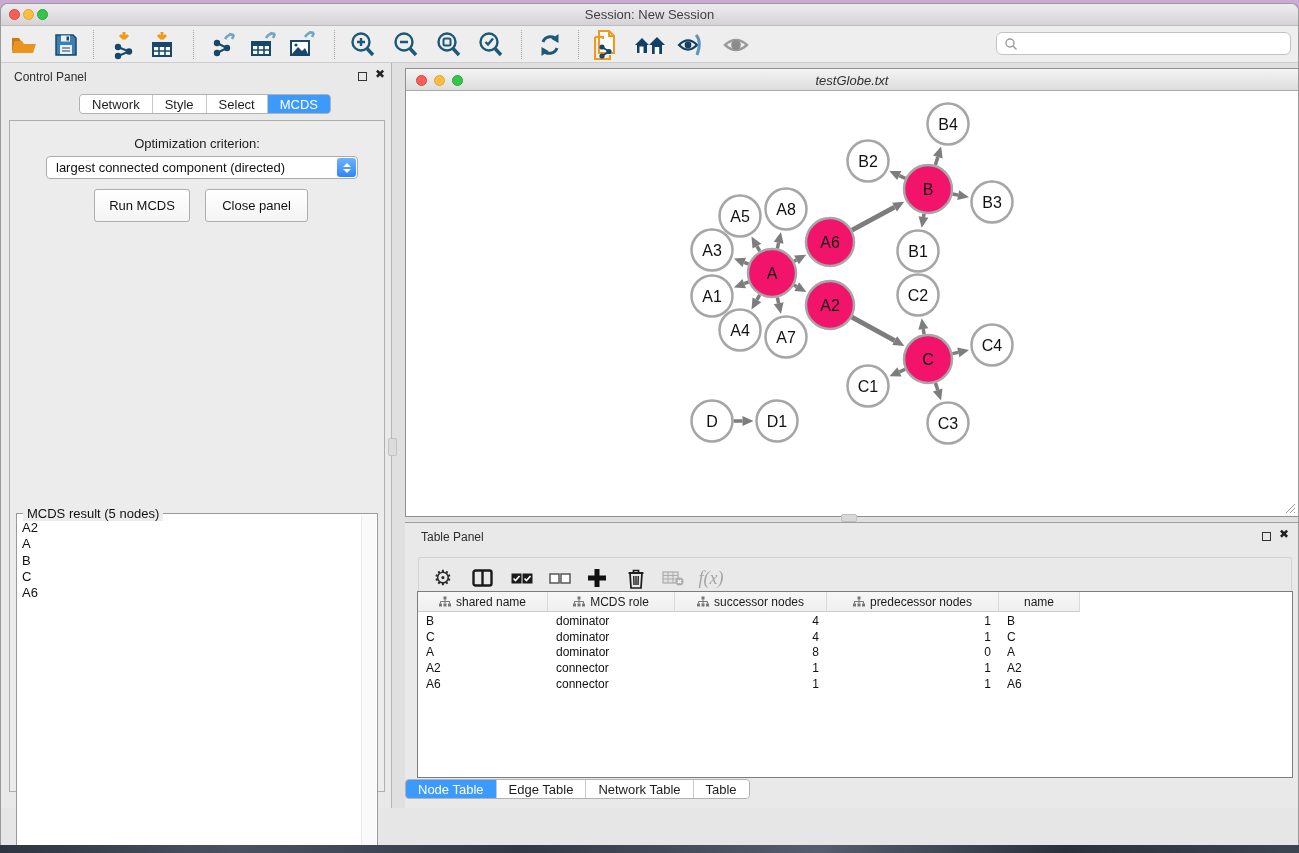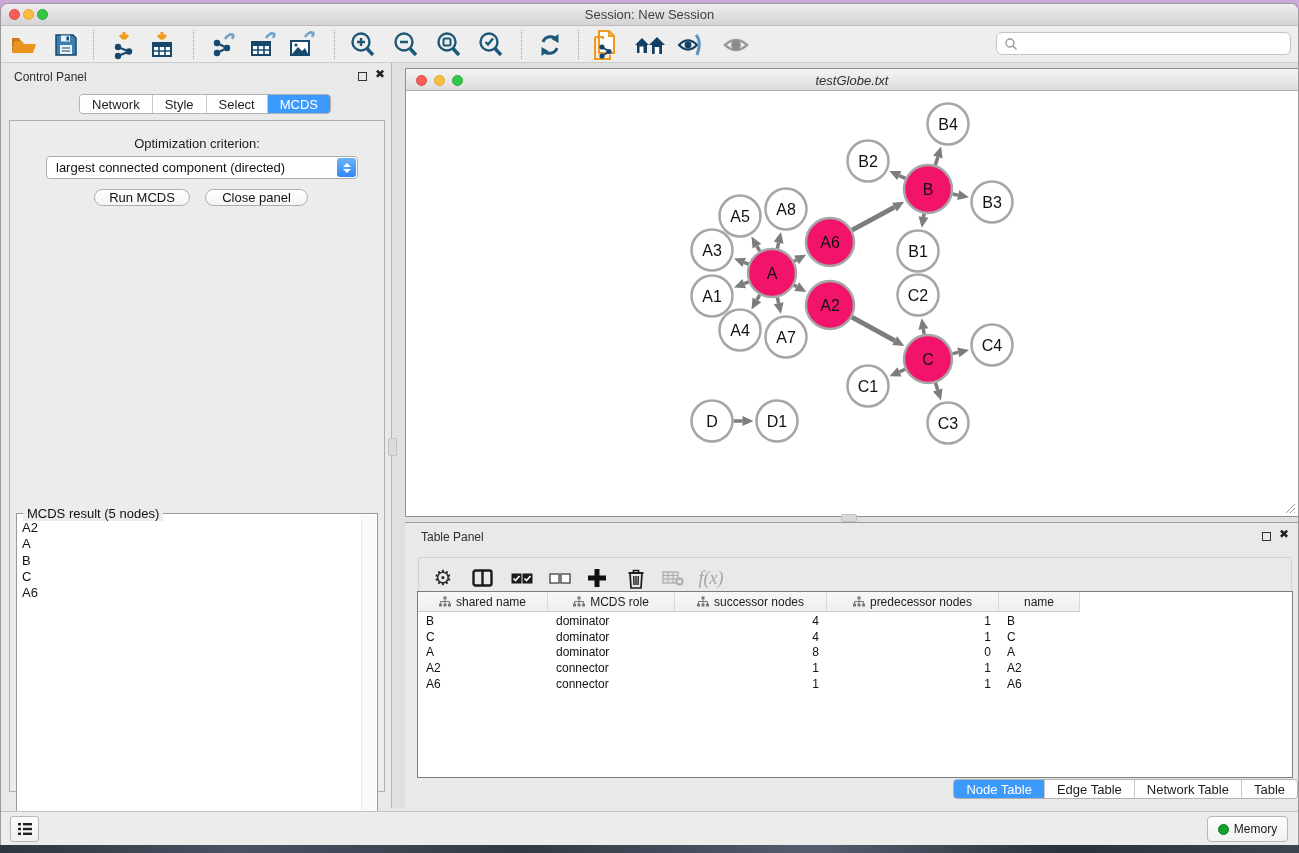--- a/index.html
+++ b/index.html
@@ -74,22 +74,22 @@
   #opt-select .val { position:absolute; left:9px; top:3px; font-size:13px; color:#111; white-space:nowrap; }
   #opt-select .stepper {
     position:absolute; right:1px; top:1px; width:19px; height:19px; border-radius:3px;
     background:linear-gradient(#6db3fb,#2f86f6); display:flex; flex-direction:column; align-items:center; justify-content:center;
   }
   .chev { width:0; height:0; border-left:4px solid transparent; border-right:4px solid transparent; }
   .chev.up { border-bottom:4px solid #fff; margin-bottom:2px; }
   .chev.down { border-top:4px solid #fff; }
 
   .mac-btn {
-    position:absolute; height:17px; background:linear-gradient(#ffffff,#f4f4f4);
-    border:1px solid #aeaeae; border-radius:9px; font-size:13px; color:#111; text-align:center;
+    position:absolute; height:33px; background:linear-gradient(#ffffff,#f4f4f4);
+    border:1px solid #aeaeae; border-radius:3px; font-size:13px; color:#111; text-align:center;
   }
 
   #mcds-result {
     position:absolute; left:6px; top:392px; width:362px; height:340px;
     border:1px solid #9a9a9a; background:#fff;padding-left:39px;
   }
   #mcds-result .legend {
     position:absolute; left:6px; top:-8px; background:#ececec; padding:0 4px; font-size:13px; color:#111;
   }
   #mcds-list { position:absolute; left:1px; top:6px; right:17px; bottom:1px; font-size:13px; color:#111; padding-left:4px; }
@@ -119,21 +119,21 @@
     height:20px; background:linear-gradient(#f7f7f7,#efefef);
     border-right:1px solid #d9d9d9; border-bottom:1px solid #cccccc;
     display:flex; align-items:center; justify-content:center; gap:5px;
     font-size:12px; color:#1b1b1b;
   }
   #nt-rows { position:absolute; left:0; top:22px; right:0; }
   .nt-row { display:flex; height:15.7px; font-size:12px; color:#111; }
   .nt-cell { padding:0 8px; line-height:15.7px; white-space:nowrap; }
   .nt-cell.num { text-align:right; }
 
-  #tp-tabs-wrap { position:absolute; left:0; right:0; bottom:9px; display:flex; justify-content:flex-end;margin-top:36px; }
+  #tp-tabs-wrap { position:absolute; left:0; right:0; bottom:9px; display:flex; justify-content:flex-start;margin-top:36px; }
 
   
   #statusbar { position:absolute; left:0; right:0; bottom:0; height:35px; background:#ececec; border-top:1px solid #c2c2c2; }
   #status-list-btn { position:absolute; left:9px; top:4px; width:29px; height:26px; background:linear-gradient(#fdfdfd,#f0f0f0); border:1px solid #b7b7b7; border-radius:3px; display:flex; align-items:center; justify-content:center; }
   #memory-btn { position:absolute; right:10px; top:4px; width:81px; height:26px; background:linear-gradient(#fdfdfd,#f1f1f1); border:1px solid #b7b7b7; border-radius:4px; display:flex; align-items:center; justify-content:center; gap:5px; font-size:12px; color:#1a1a1a; }
   #memory-dot { width:11px; height:11px; border-radius:50%; background:#14a02e; border:1px solid #0d7e22; }
 </style>
 </head>
 <body>
 
@@ -622,31 +622,15 @@
         <div class="seg-tabs" id="tp-tabs" style="position:relative">
             <button class="seg-tab active">Node Table</button>
             <button class="seg-tab">Edge Table</button>
             <button class="seg-tab">Network Table</button>
             <button class="seg-tab">Table</button>
           </div>
       </div>
     </div>
   </div>
 
-  <div id="statusbar">
-    <button id="status-list-btn">
-      <svg width="16" height="14" viewBox="0 0 16 14">
-        <rect x="1" y="1" width="3" height="2.4" fill="#222"></rect>
-          <rect x="6" y="1" width="9" height="2.4" fill="#222"></rect>
-        <rect x="1" y="5.8" width="3" height="2.4" fill="#222"></rect>
-          <rect x="6" y="5.8" width="9" height="2.4" fill="#222"></rect>
-        <rect x="1" y="10.6" width="3" height="2.4" fill="#222"></rect>
-          <rect x="6" y="10.6" width="9" height="2.4" fill="#222"></rect>
-      </svg>
-    </button>
-    <button id="memory-btn">
-      <span id="memory-dot"></span>
-      <span>Memory</span>
-    </button>
-  </div>
 
 </div>
 <div id="bottom-wallpaper"></div>
 
 </body></html>

